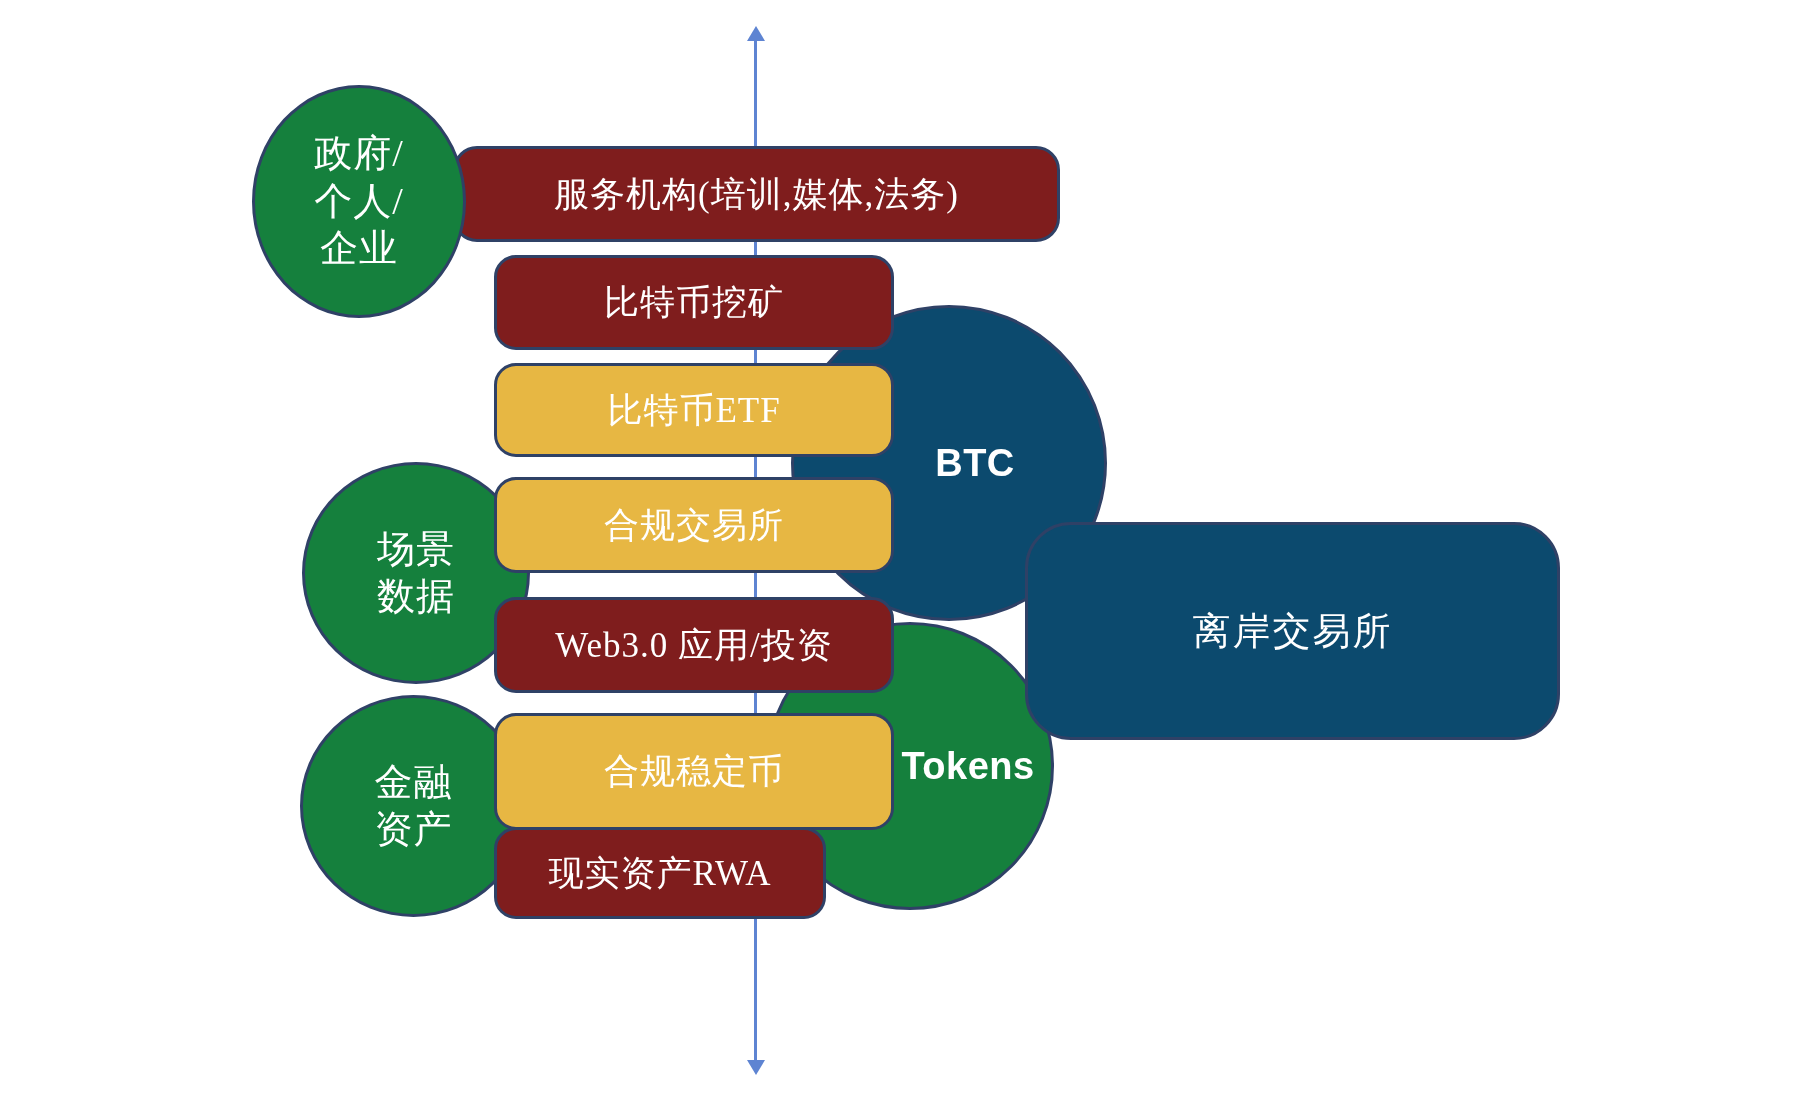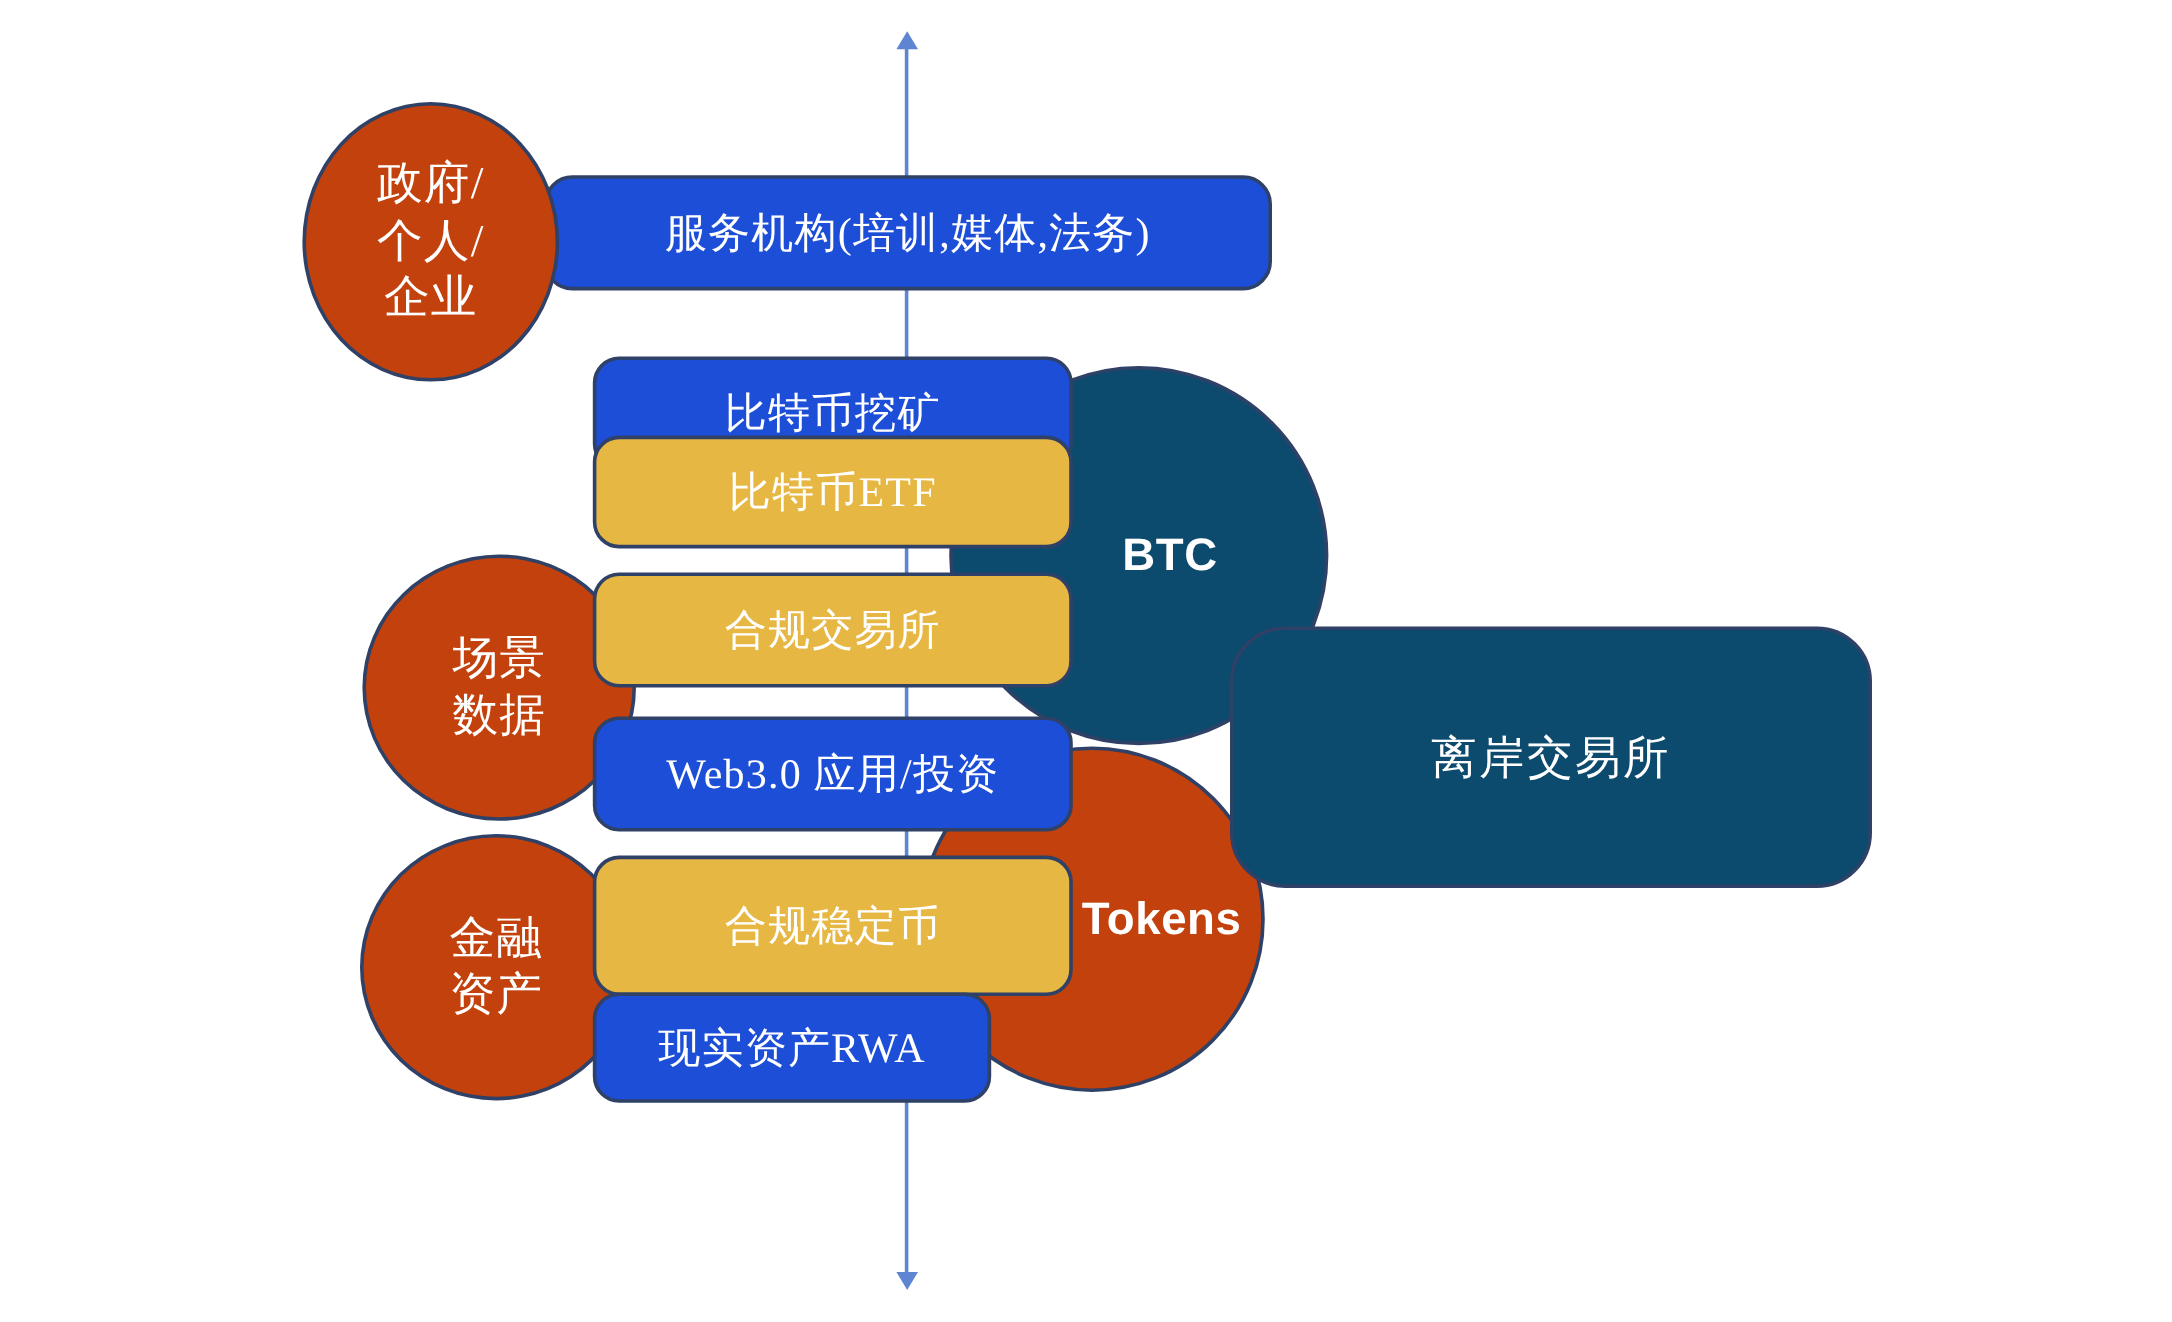--- a/index.html
+++ b/index.html
@@ -16,22 +16,22 @@
     box-sizing: border-box;
     display: flex;
     align-items: center;
     justify-content: center;
     text-align: center;
     color: #ffffff;
   }
   .circle { border-radius: 50%; border: 3px solid #2F4166; }
   .rbox   { border: 3px solid #2F4166; }
 
-  .blue-fill   { background: #c2410c; }
-  .green-fill  { background: #1d4ed8; }
+  .blue-fill   { background: #15803d; }
+  .green-fill  { background: #7f1d1d; }
   .yellow-fill { background: #E7B743; }
   .dgray-fill  { background: #0c4a6e; text-align: right; }
   .lgray-fill  { background: #B9B9B7; }
 
   .circle-label {
     white-space: pre-line;
     font-size: 38px;
     line-height: 1.25;
     letter-spacing: 1px;
   }
@@ -76,21 +76,21 @@
   .z-mid    { z-index: 2; }  
   .z-boxes  { z-index: 3; }  
   .z-front  { z-index: 4; }  
 
   
   #circle-gov      { left: 252px;  top: 85px;  width: 214px; height: 233px; }
   #circle-scene    { left: 302px;  top: 462px; width: 228px; height: 222px; }
   #circle-finance  { left: 300px;  top: 695px; width: 227px; height: 222px; }
 
   #box-service     { left: 453px;  top: 146px; width: 607px; height: 96px; border-radius: 24px; }
-  #box-mining      { left: 494px;  top: 255px; width: 400px; height: 95px; border-radius: 22px; margin-top: 42px; }
+  #box-mining      { left: 494px;  top: 255px; width: 400px; height: 95px; border-radius: 22px; }
   #box-etf         { left: 494px;  top: 363px; width: 400px; height: 94px; border-radius: 22px; }
   #box-exchange    { left: 494px;  top: 477px; width: 400px; height: 96px; border-radius: 22px; }
   #box-web3        { left: 494px;  top: 597px; width: 400px; height: 96px; border-radius: 22px; }
   #box-stablecoin  { left: 494px;  top: 713px; width: 400px; height: 117px; border-radius: 22px; }
   #box-rwa         { left: 494px;  top: 827px; width: 332px; height: 92px; border-radius: 22px; }
 
   #circle-btc      { left: 791px;  top: 305px; width: 316px; height: 316px; }
   #circle-tokens   { left: 766px;  top: 622px; width: 288px; height: 288px; }
   #circle-btc .latin-label    { transform: translateX(26px); }
   #circle-tokens .latin-label { transform: translateX(58px); }

